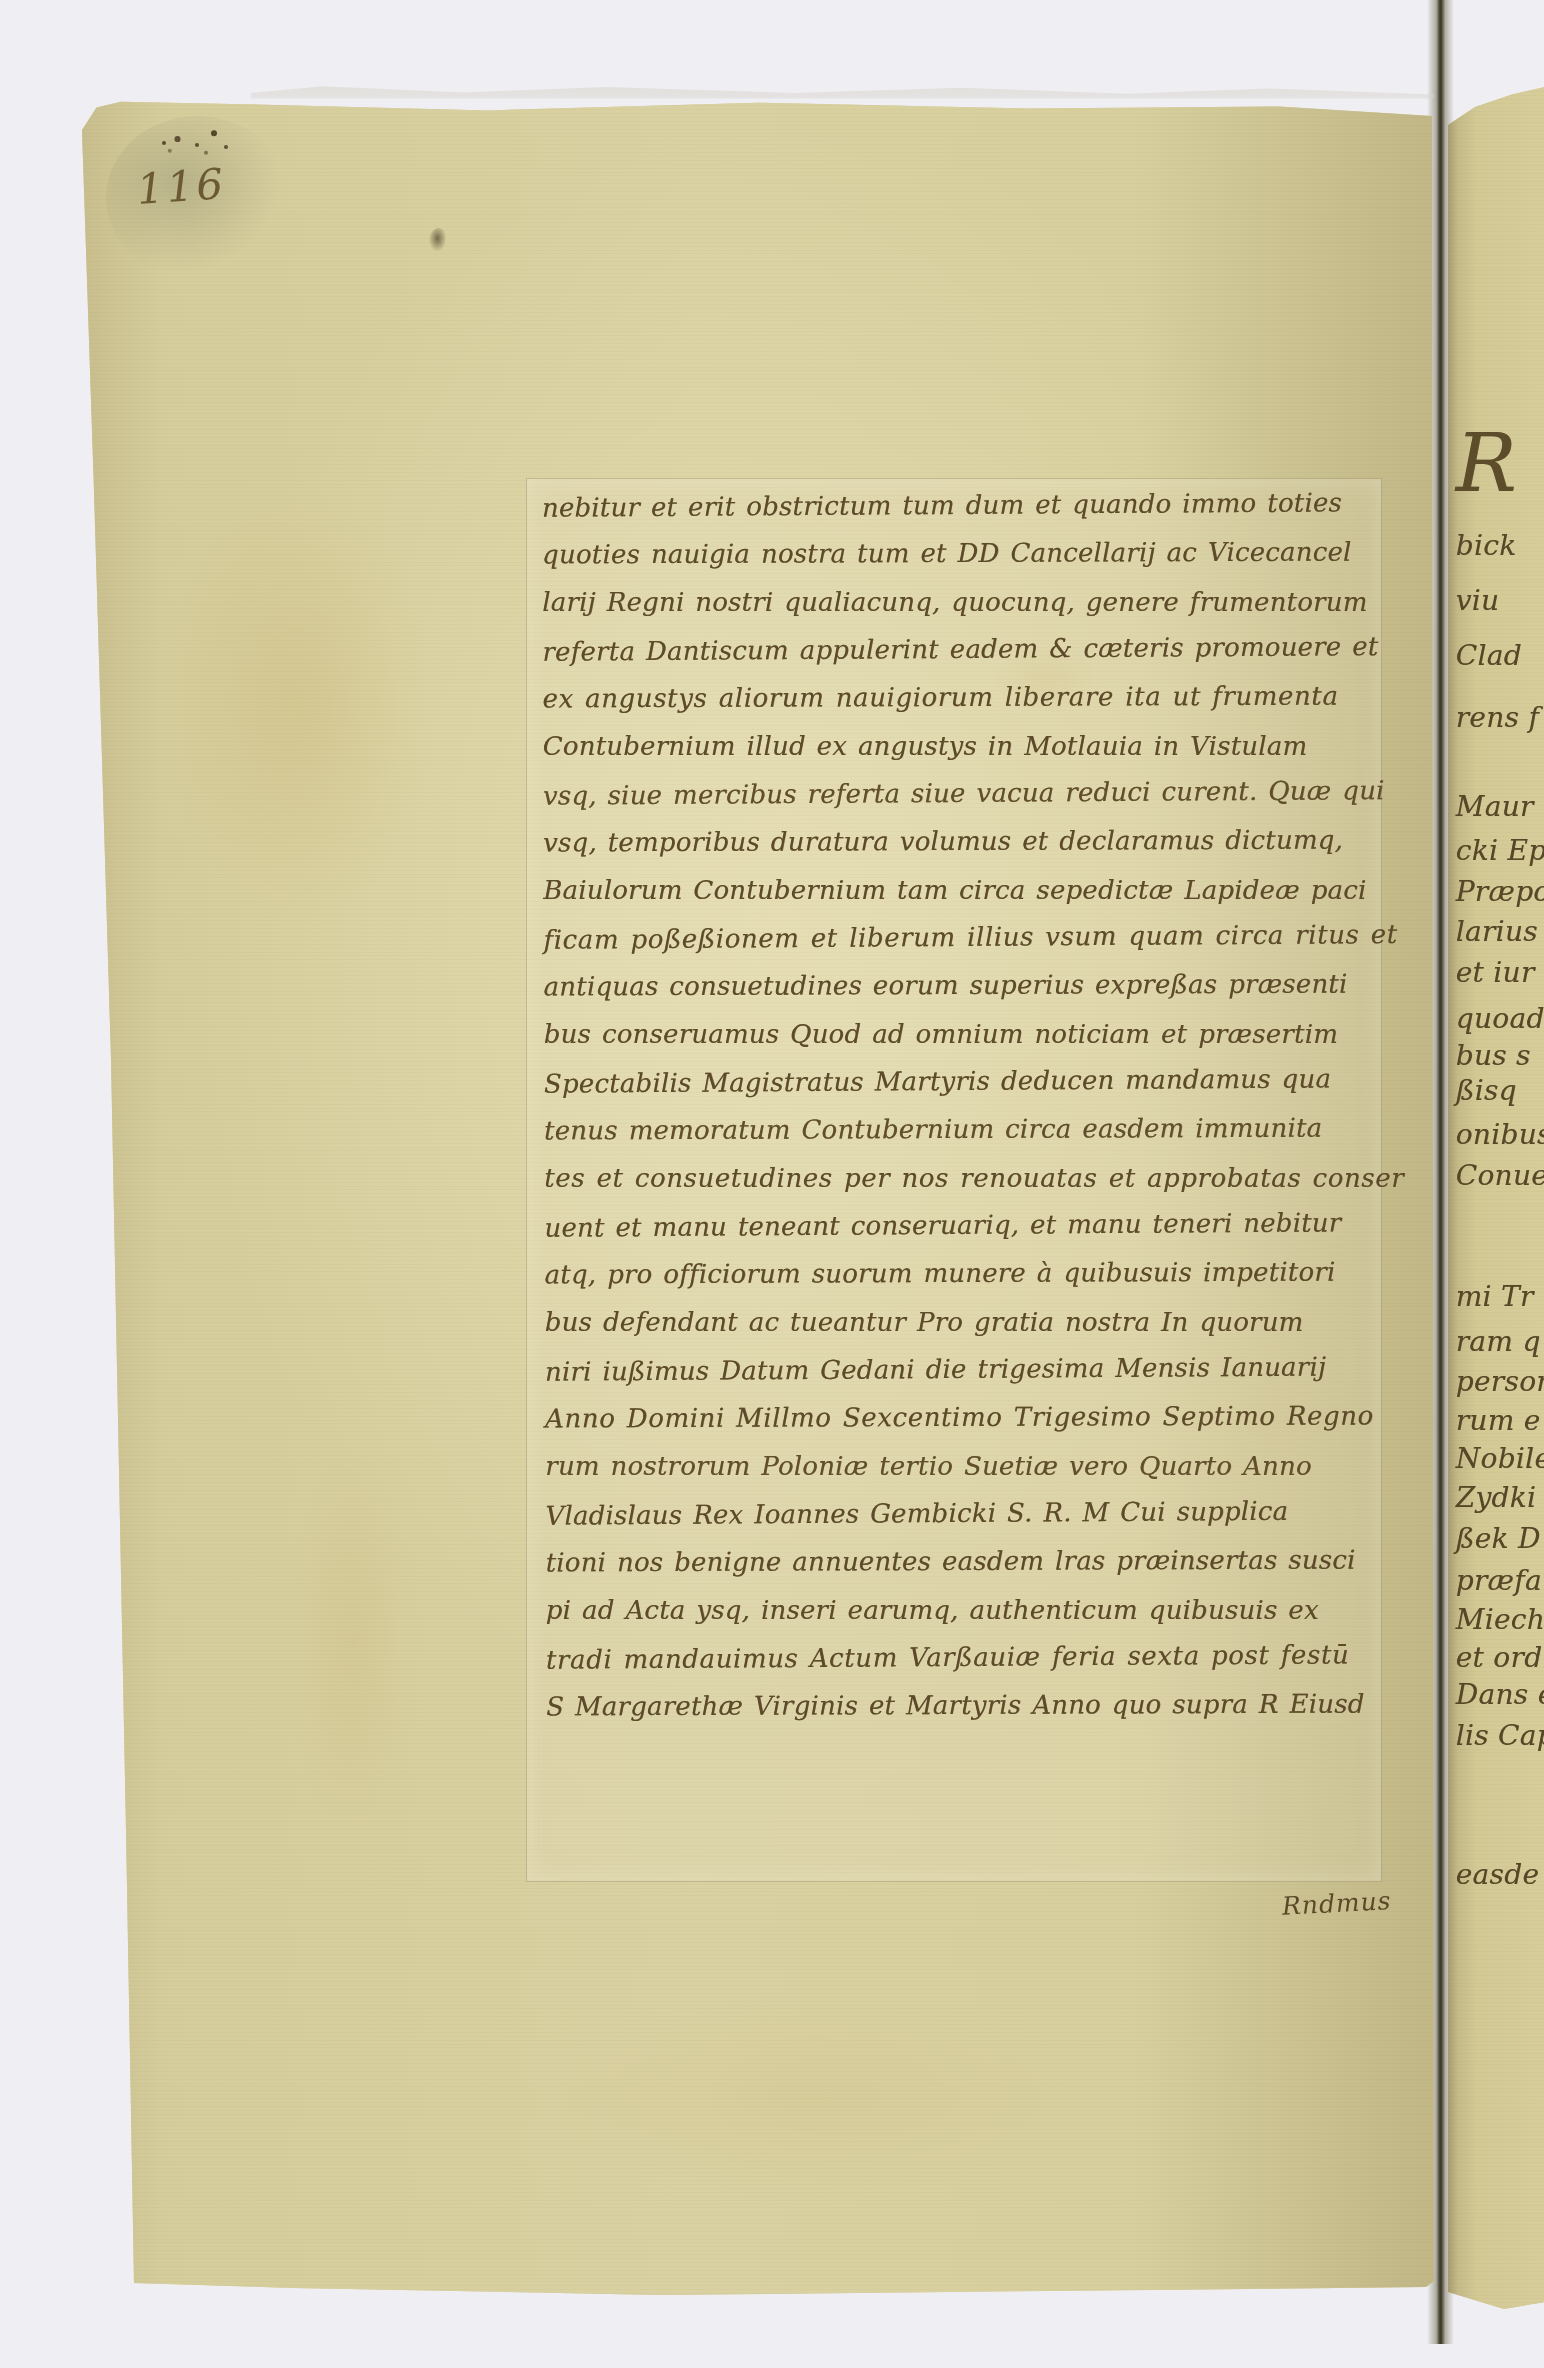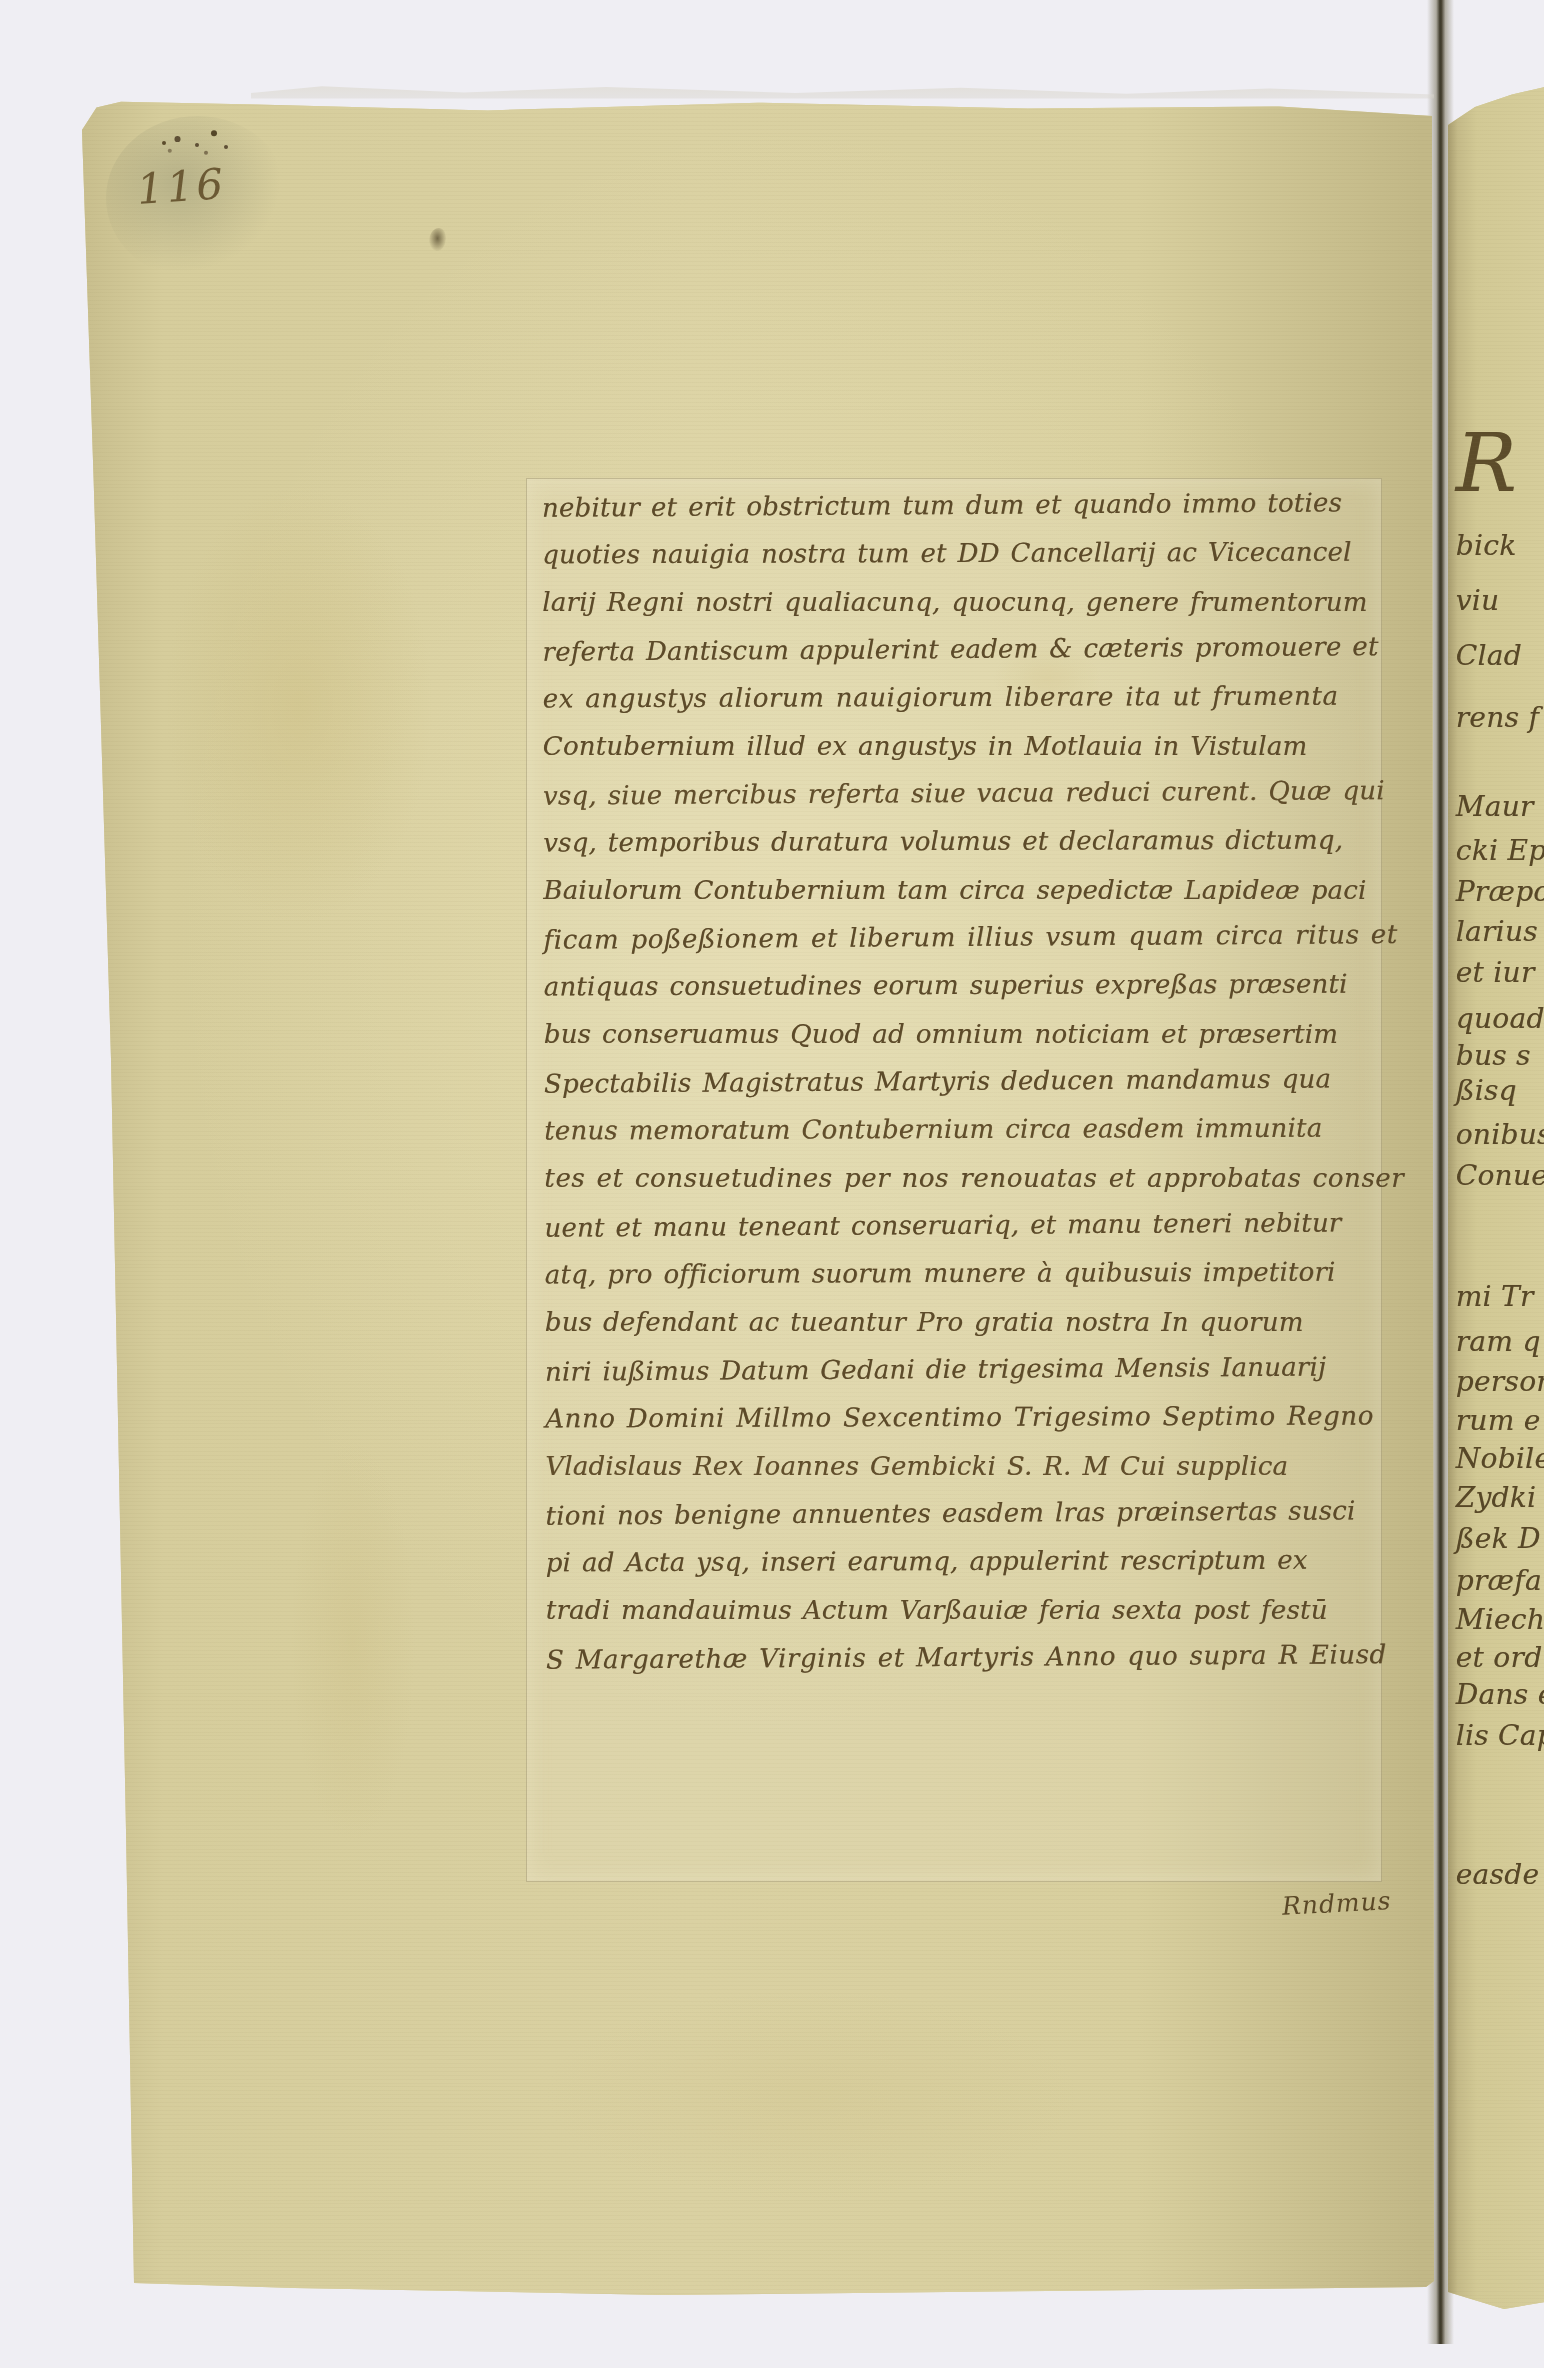--- a/index.html
+++ b/index.html
@@ -165,23 +165,24 @@
       <div class="text-line">antiquas consuetudines eorum superius expreßas præsenti</div>
       <div class="text-line">bus conseruamus Quod ad omnium noticiam et præsertim</div>
       <div class="text-line">Spectabilis Magistratus Martyris deducen mandamus qua</div>
       <div class="text-line">tenus memoratum Contubernium circa easdem immunita</div>
       <div class="text-line">tes et consuetudines per nos renouatas et approbatas conser</div>
       <div class="text-line">uent et manu teneant conseruariq, et manu teneri nebitur</div>
       <div class="text-line">atq, pro officiorum suorum munere à quibusuis impetitori</div>
       <div class="text-line">bus defendant ac tueantur Pro gratia nostra In quorum</div>
       <div class="text-line">niri iußimus Datum Gedani die trigesima Mensis Ianuarij</div>
       <div class="text-line">Anno Domini Millmo Sexcentimo Trigesimo Septimo Regno</div>
+      <div class="text-line">rum nostrorum Poloniæ tertio Suetiæ vero Quarto Anno</div>
       <div class="text-line">Vladislaus Rex Ioannes Gembicki S. R. M Cui supplica</div>
       <div class="text-line">tioni nos benigne annuentes easdem lras præinsertas susci</div>
-      <div class="text-line">pi ad Acta ysq, inseri earumq, appulerint rescriptum ex</div>
+      <div class="text-line">pi ad Acta ysq, inseri earumq, authenticum quibusuis ex</div>
       <div class="text-line">tradi mandauimus Actum Varßauiæ feria sexta post festū</div>
       <div class="text-line">S Margarethæ Virginis et Martyris Anno quo supra R Eiusd</div>
     </div>
 
   <div class="signature">Rndmus</div>
 
   <div class="right-page">
     <div>
         <div class="frag-line frag-large" style="top: 340px;">R</div>
         <div class="frag-line" style="top: 446px;">bick</div>

